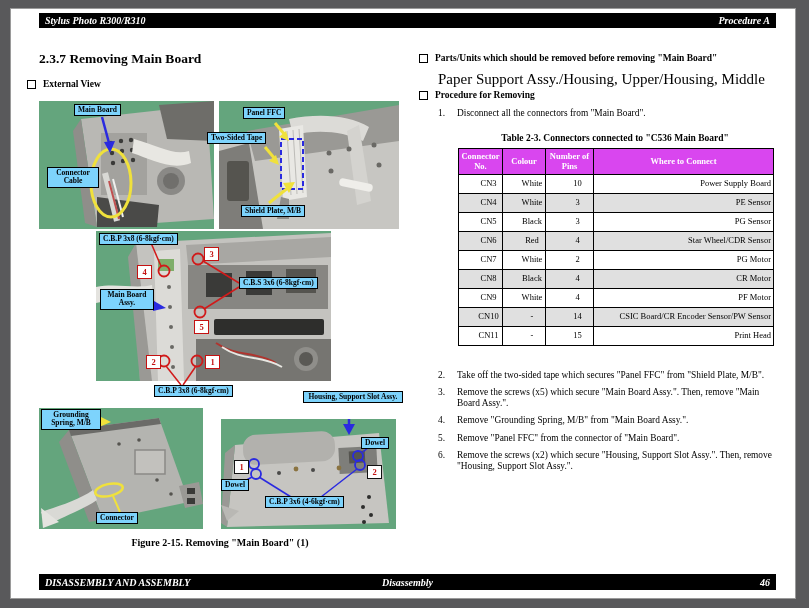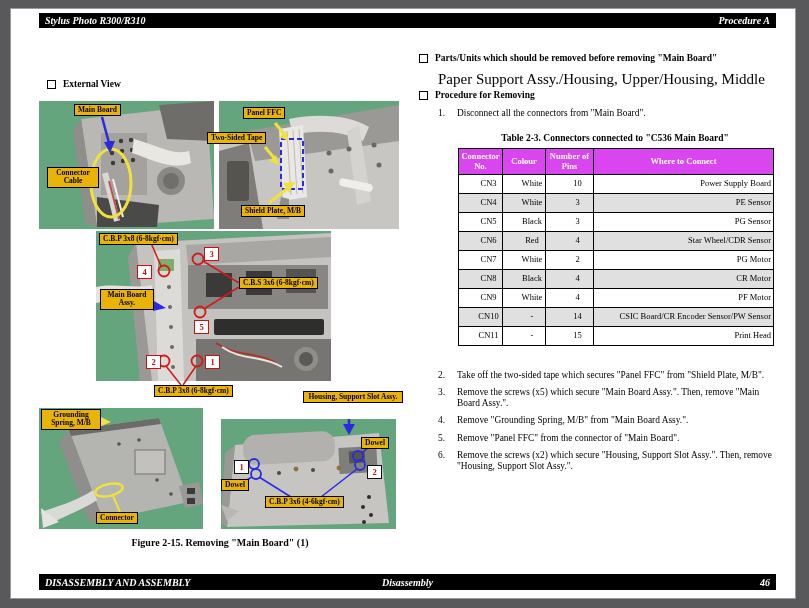--- a/index.html
+++ b/index.html
@@ -32,21 +32,21 @@
   .check-item .cbx{
     display:inline-block;width:7px;height:7px;border:1.2px solid #000;
     margin-right:7px;margin-top:1px;flex:0 0 auto;background:#fff;
   }
   .check-item .lbl{font-weight:bold;line-height:1.15;}
   .plain{position:absolute;font-size:15px;color:#000;}
   
   .photo{position:absolute;overflow:visible;}
   .photo svg{position:absolute;left:0;top:0;display:block;}
   .callout{
-    position:absolute;background:#eab308;border:1px solid #000;
+    position:absolute;background:#7dd3fc;border:1px solid #000;
     font-size:7.5px;font-weight:bold;line-height:1.1;color:#000;
     padding:1px 3px;white-space:nowrap;z-index:5;text-align:center;
   }
   .callout.multi{white-space:normal;}
   .nbox{
     position:absolute;width:13px;height:12px;background:#fff;border:1.5px solid #c41111;
     color:#c41111;font-size:8.5px;font-weight:bold;text-align:center;line-height:12px;z-index:5;
   }
   .nbox.blk{border-color:#111;}
   .fig-caption{
@@ -76,21 +76,22 @@
 </head>
 <body>
 
 <div class="page">
 
   <div class="bar topbar">
     <span>Stylus Photo R300/R310</span>
     <span>Procedure A</span>
   </div>
 
-  <div class="check-item" style="left:36px;top:70px;">
+  <div class="section-title">2.3.7  Removing Main Board</div>
+  <div class="check-item" style="left:16px;top:70px;">
     <span class="cbx"></span>
     <span class="lbl">External View</span>
   </div>
 
   <div class="photo" style="left:28px;top:92px;width:175px;height:128px;">
     <svg width="175" height="128" viewBox="0 0 175 128">
       <rect x="0" y="0" width="175" height="128" fill="#64a57d"></rect>
       <polygon points="42,18 168,4 175,118 58,126" fill="#b9b8b4"></polygon>
       <polygon points="42,18 58,126 46,122 34,30" fill="#8f8e8a"></polygon>
       <polygon points="120,4 175,0 175,40 128,38" fill="#6e6d69"></polygon>

